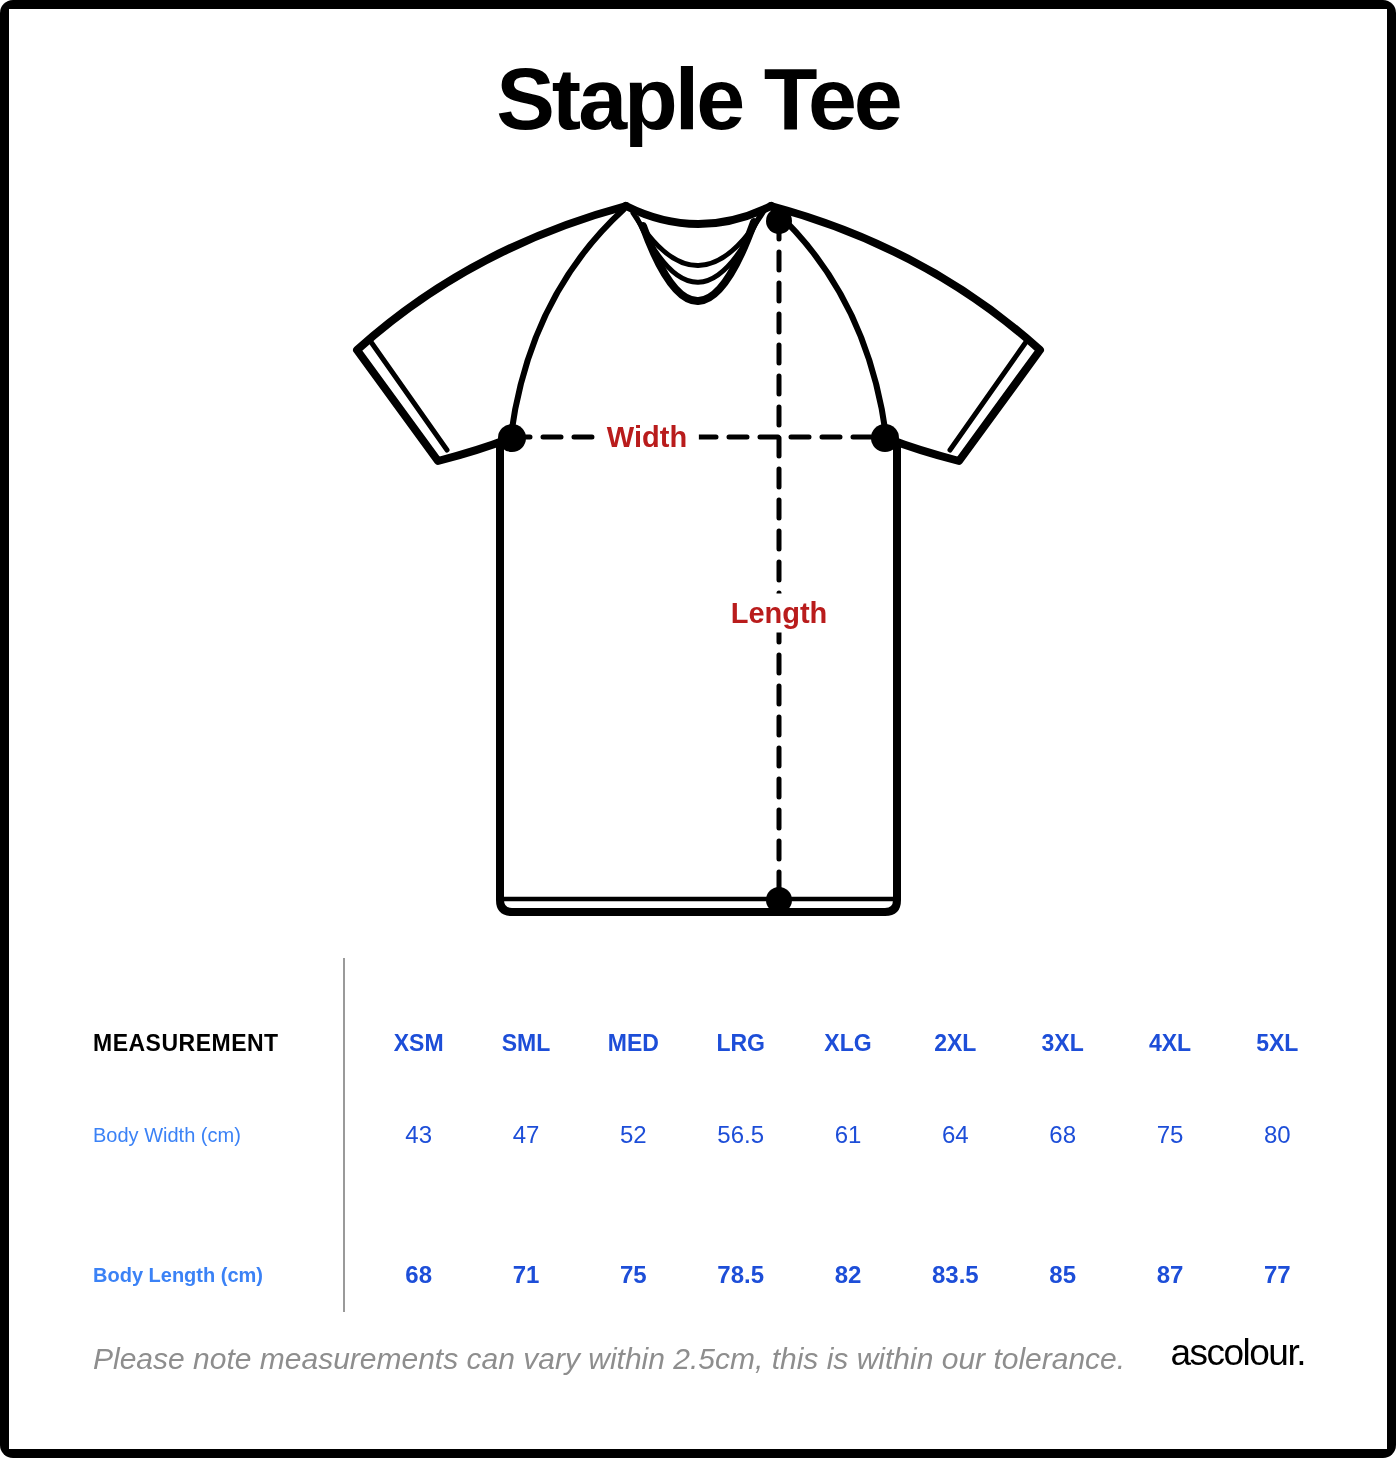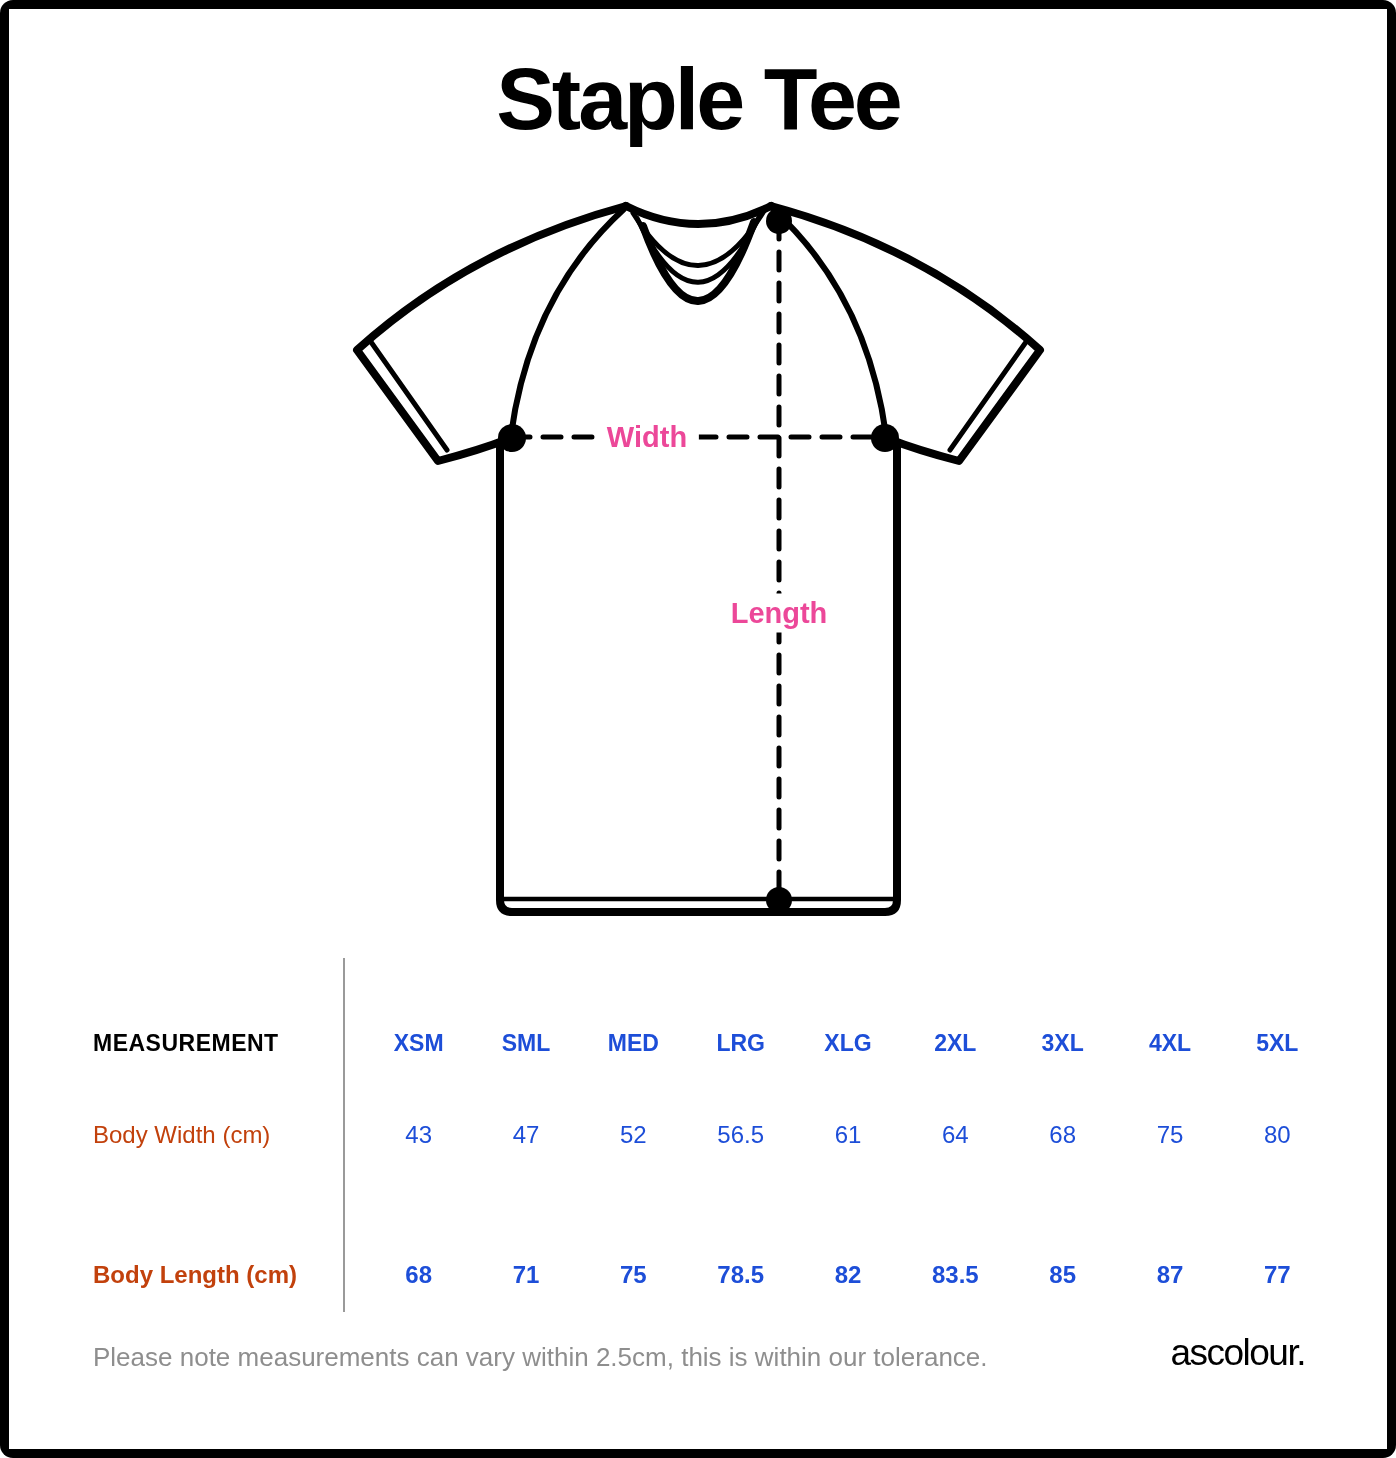--- a/index.html
+++ b/index.html
@@ -30,40 +30,40 @@
     position:absolute;left:0;top:0;
     width:1396px;height:1458px;
   }
   .measure-label{
     position:absolute;
     transform:translate(-50%,-50%);
     background:#ffffff;
     padding:3px 12px;
     font-size:29px;
     font-weight:700;
-    color:#ec4899;
+    color:#b91c1c;
     white-space:nowrap;
     z-index:5;
   }
   .divider{
     position:absolute;
     left:343px;top:958px;
     width:2px;height:354px;
     background:#9a9a9a;
   }
   .trow{
     position:absolute;
     left:0;width:1396px;height:46px;
   }
   .rlabel{
     position:absolute;
     left:93px;top:0;height:100%;
     display:flex;align-items:center;
-    font-size:24px;
-    color:#c2410c;
+    font-size:20px;
+    color:#3b82f6;
   }
   .trow.head .rlabel{
     color:#000;
     font-weight:700;
     font-size:23px;
     letter-spacing:0.5px;
   }
   .rgrid{
     position:absolute;
     left:365px;top:0;
@@ -77,21 +77,22 @@
     font-size:24px;
     color:#1d4ed8;
   }
   .trow.head .cell{
     font-weight:700;
     font-size:23px;
   }
   .note{
     position:absolute;
     left:93px;top:1342px;
-    font-size:26px;
+    font-size:30px;
+    font-style:italic;
     color:#8e8e8e;
   }
   .brand{
     position:absolute;
     right:91px;top:1332px;
     font-size:37px;
     font-weight:400;
     letter-spacing:-1.5px;
     color:#000;
   }

